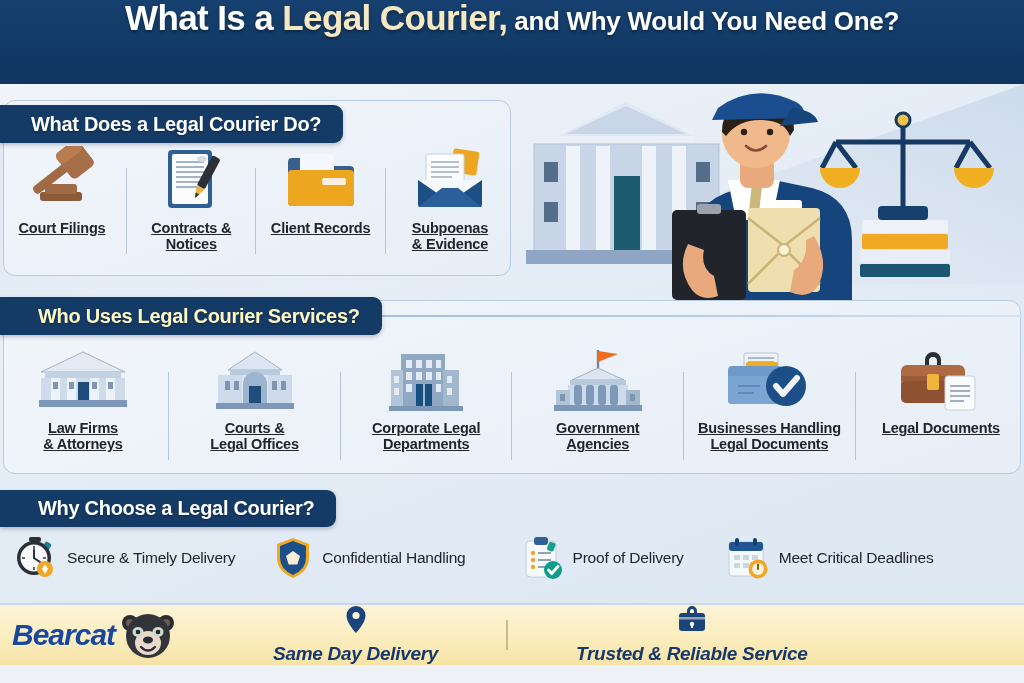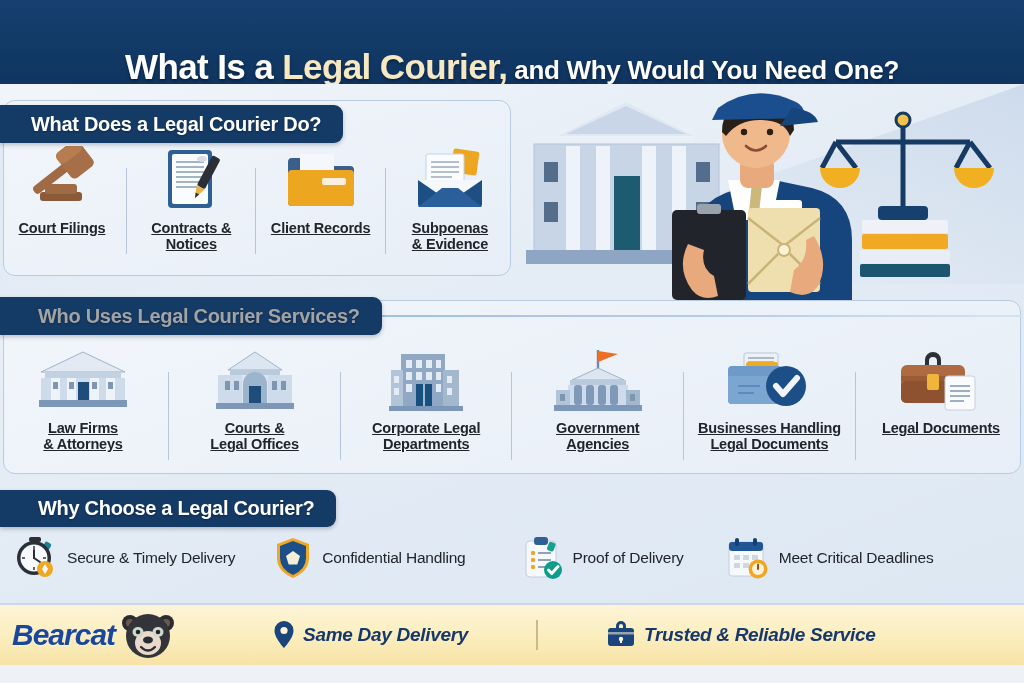--- a/index.html
+++ b/index.html
@@ -10,21 +10,21 @@
     overflow:hidden;
     position:relative;
   }
   .page { position:relative; width:1024px; height:683px; overflow:hidden;
           background:linear-gradient(160deg,#f4f7fb 0%,#e4ecf5 45%,#dce7f3 100%); }
 
   
   .header {
     position:absolute; left:0; top:0; width:1024px; height:84px;
     background:linear-gradient(180deg,#16406f 0%,#123a66 55%,#0f3460 100%);
-    display:flex; align-items:flex-end; justify-content:center;
+    display:flex; align-items:flex-start; justify-content:center;
     overflow:hidden;
   }
   .header .title { white-space:nowrap; text-align:center; line-height:1; }
   .t-white { color:#ffffff; font-size:35px; font-weight:bold; letter-spacing:-.6px;
              text-shadow:0 2px 3px rgba(0,0,0,.35); }
   .t-cream { color:#f5e8c3; font-size:35px; font-weight:bold; letter-spacing:-.6px;
              text-shadow:0 2px 3px rgba(0,0,0,.35); }
   .t-sm { color:#ffffff; font-size:26px; font-weight:bold; letter-spacing:-.3px;
           text-shadow:0 2px 3px rgba(0,0,0,.35); }
 
@@ -47,21 +47,21 @@
 
   
   .pill {
     position:absolute; height:38px; background:#143a66; border-radius:0 9px 9px 0;
     display:flex; align-items:center; padding:0 22px 0 38px;
     box-shadow:0 2px 4px rgba(10,30,60,.25); z-index:6;
   }
   .pill span { font-size:20px; font-weight:bold; letter-spacing:-.3px;
                white-space:nowrap; text-shadow:0 1px 2px rgba(0,0,0,.3); }
   .pill.white span { color:#ffffff; }
-  .pill.cream span { color:#a3a3a3;text-align:right; }
+  .pill.cream span { color:#fef9c3;text-align:right; }
   .pill1 { left:0; top:105px;padding-left:31px; }
   .pill2 { left:0; top:297px; }
   .pill3 { left:0; top:490px; height:37px; }
 
   .rule { position:absolute; height:2px;
           background:linear-gradient(90deg,#9fc0e0 0%,#b9d0e6 60%,#d5e3f1 100%);
           z-index:2; }
   .rule3 { left:160px; top:497px; width:862px; height:7px;
            background:linear-gradient(90deg,#5d90c4 0%,#84b0d8 45%,#c8dcf0 100%);
            border-radius:3px; }
@@ -103,21 +103,21 @@
     display:flex; align-items:center;gap:40px;
   }
   .footer-bottom { position:absolute; left:0; top:665px; width:1024px; height:18px;
                    background:#eef2f7; }
   .logo { display:flex; align-items:center; margin-left:12px; }
   .logo .bear { color:#18479b; font-size:30px; font-weight:bold; font-style:italic;
                 letter-spacing:-1px; text-shadow:0 1px 1px rgba(255,255,255,.6); }
   .logo .exp  { color:#cc2229; font-size:30px; font-weight:bold; font-style:italic;
                 letter-spacing:-1px; margin-left:4px;
                 text-shadow:0 1px 1px rgba(255,255,255,.6); }
-  .fitem { display:flex; align-items:center; gap:8px; }
+  .fitem { display:flex; align-items:center; gap:8px;flex-direction:column; }
   .fitem .ftext { color:#16386b; font-size:19px; font-weight:bold; font-style:italic;
                   letter-spacing:-.3px; white-space:nowrap; }
   .fsep { width:2px; height:30px; background:#c9b98b; }
 </style>
 </head>
 <body>
 
 <div class="page">
 
   <div class="header">

